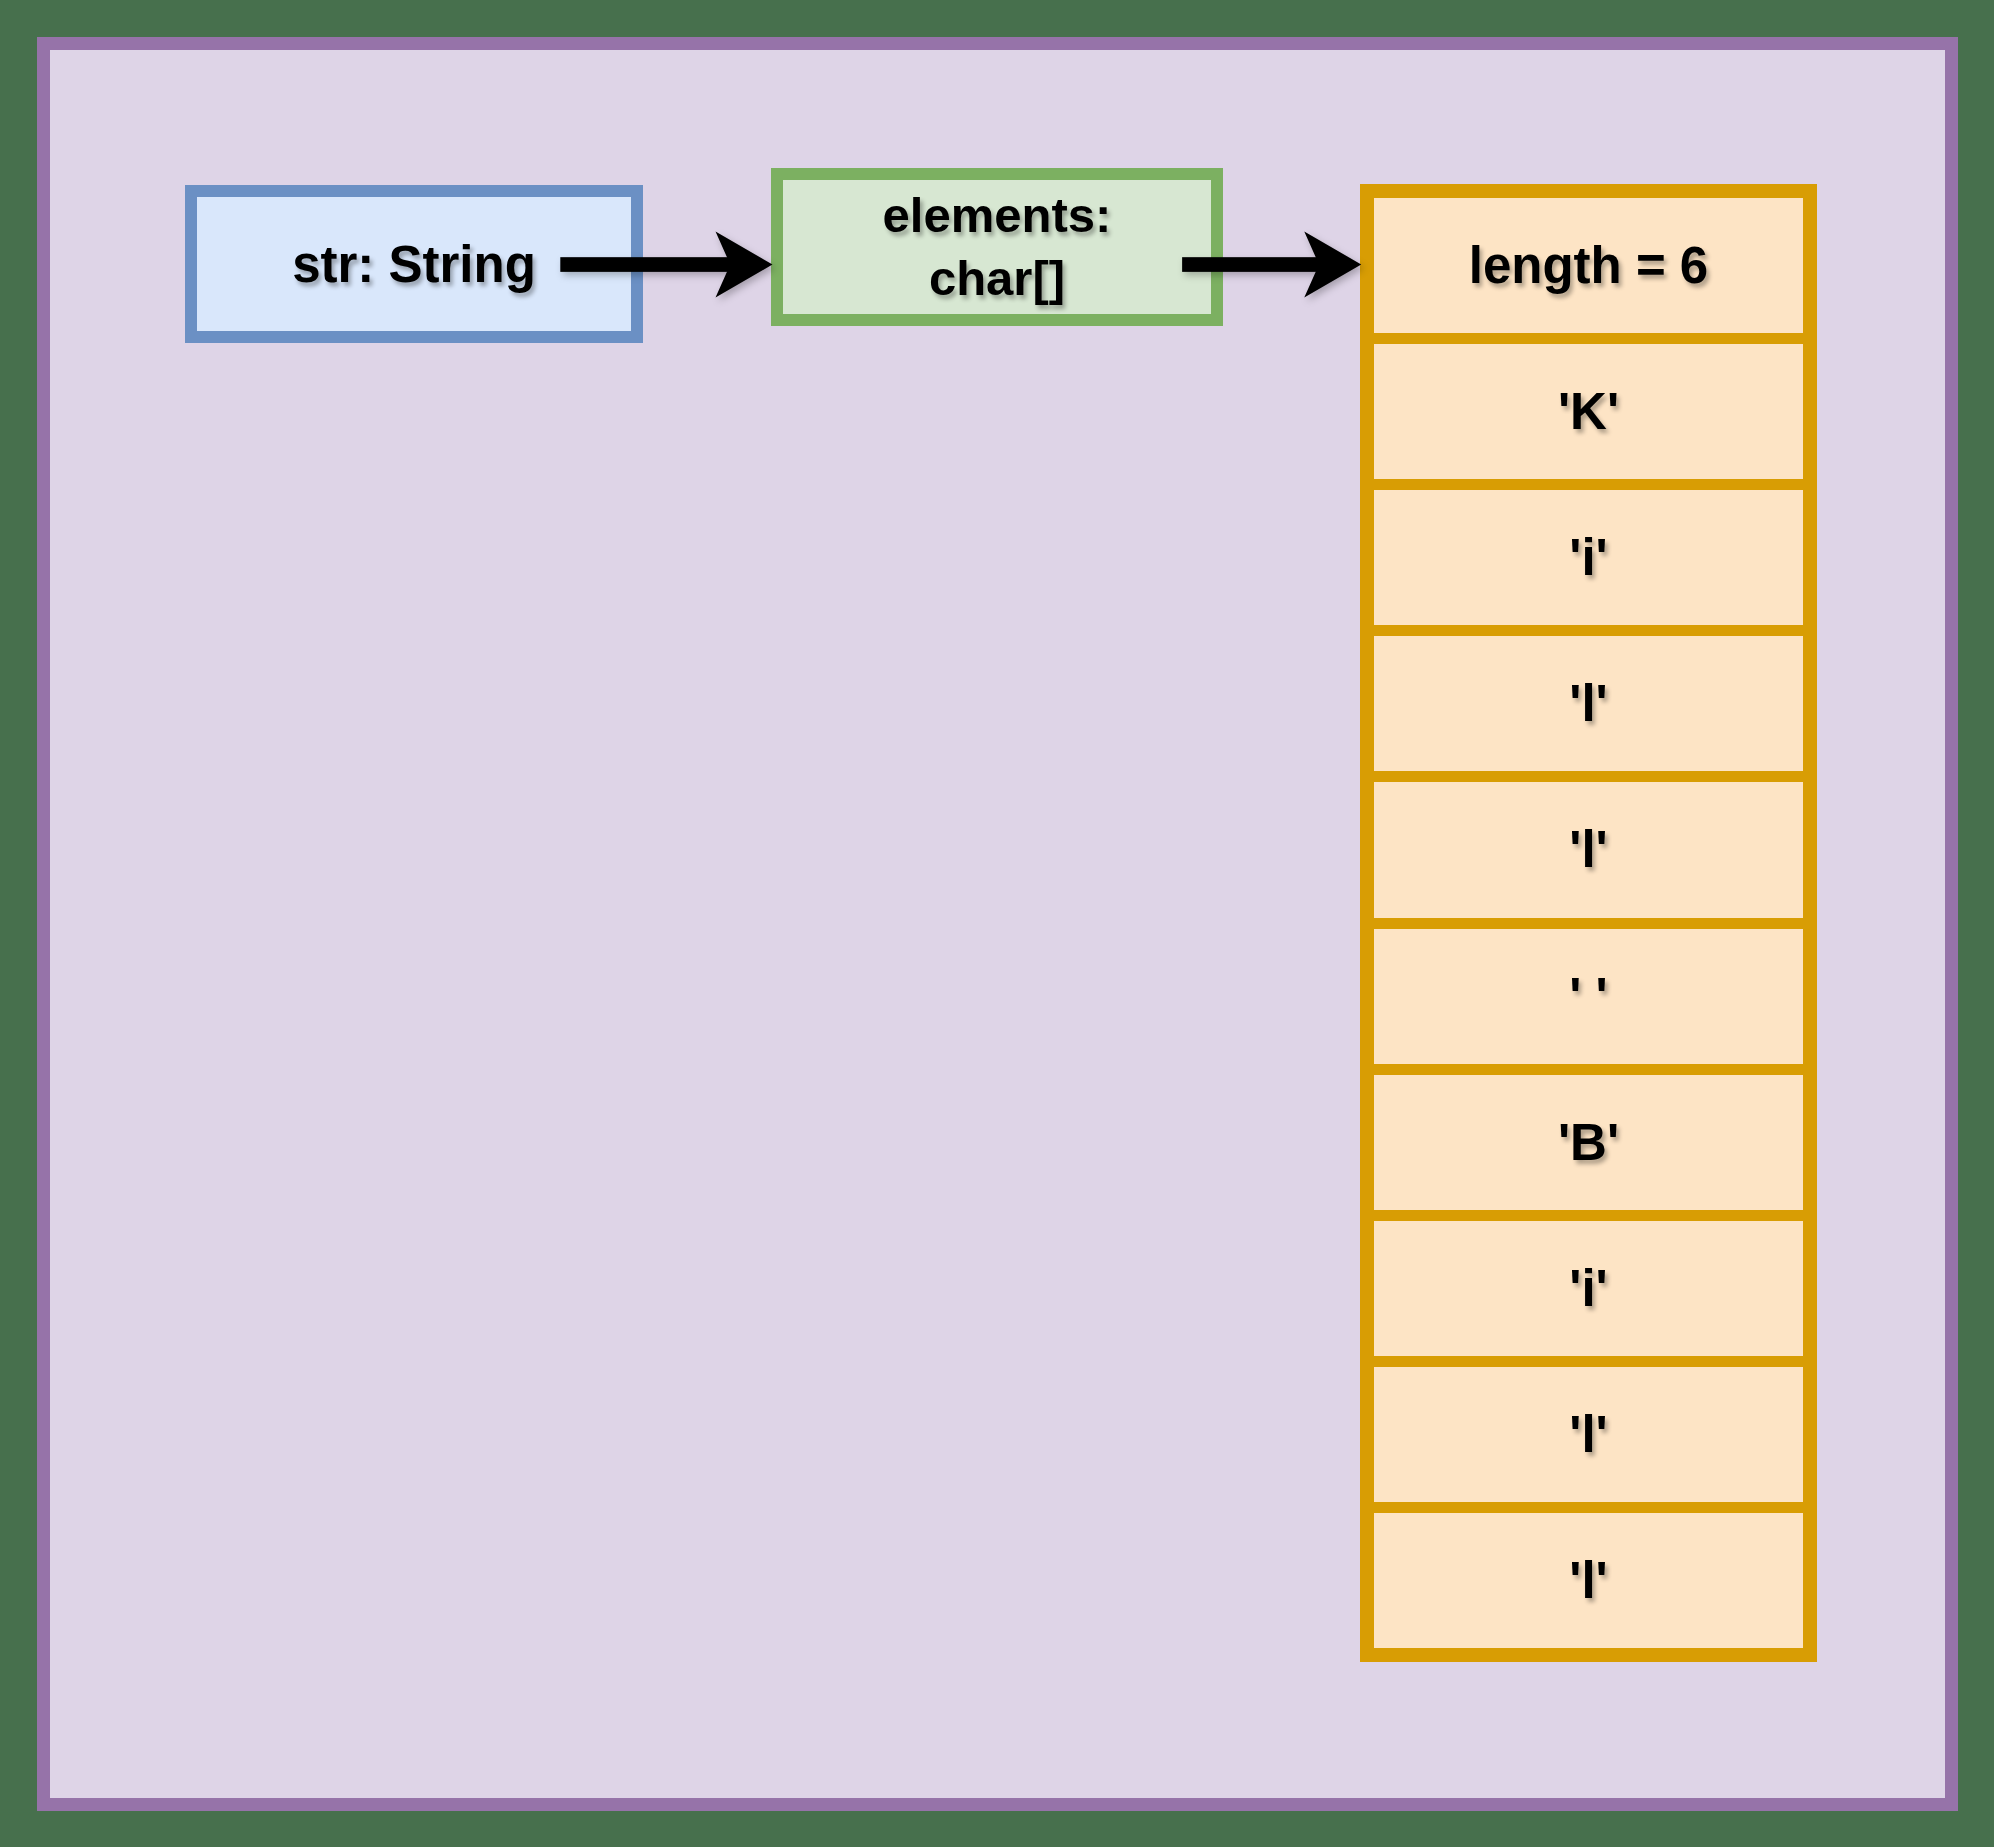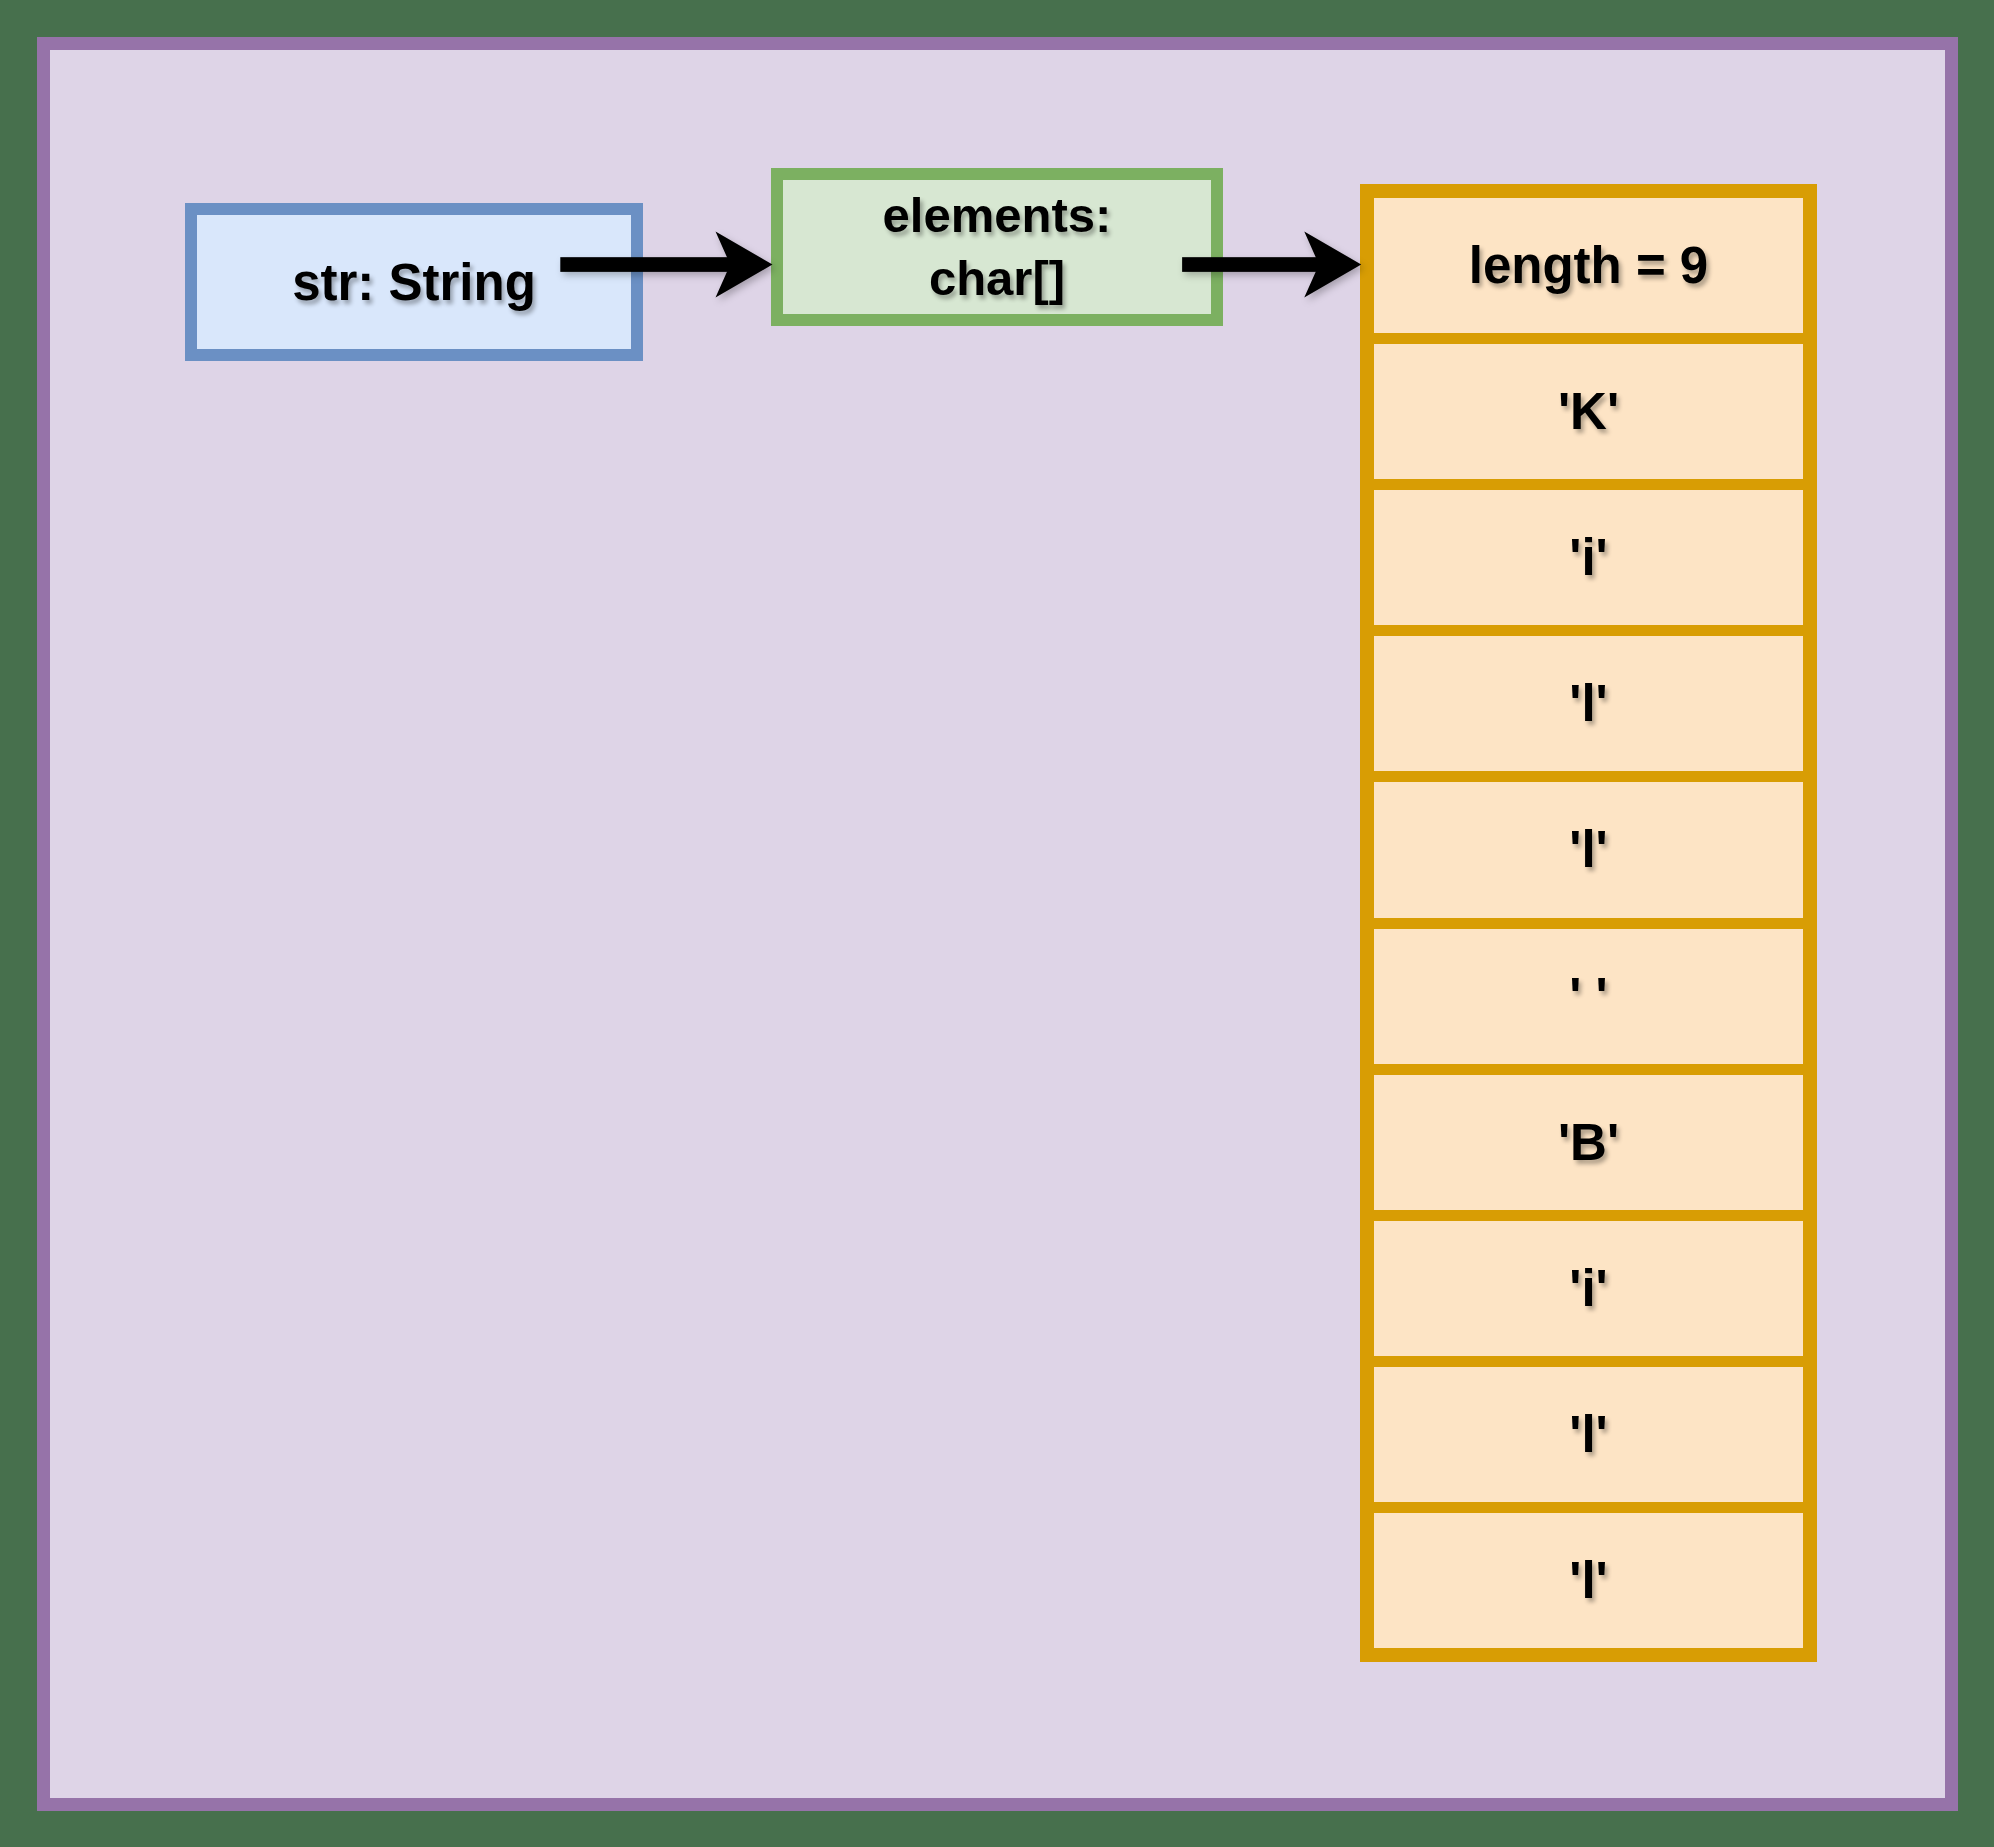--- a/index.html
+++ b/index.html
@@ -32,21 +32,21 @@
     flex-direction: column;
     align-items: center;
     justify-content: center;
     font-weight: bold;
     color: #000;
     text-align: center;
     text-shadow: 2.8px 3.7px 4.6px rgba(0,0,0,0.30);
   }
   .str-box {
     left: 185px;
-    top: 203px;
+    top: 185px;
     width: 458px;
     height: 158px;
     background: #d9e7fb;
     border: 12px solid #6b90c4;
     font-size: 51px;
   }
   .elements-box {
     left: 771px;
     top: 168px;
     width: 452px;
@@ -101,21 +101,21 @@
   <div class="box str-box">
     <span>str: String</span>
   </div>
 
   <div class="box elements-box">
     <span>elements:</span>
     <span>char[]</span>
   </div>
 
   <div class="char-array">
-    <div class="cell">length = 9</div>
+    <div class="cell">length = 6</div>
   <div class="cell">'K'</div>
       <div class="cell">'i'</div>
       <div class="cell">'l'</div>
       <div class="cell">'l'</div>
       <div class="cell">' '</div>
       <div class="cell">'B'</div>
       <div class="cell">'i'</div>
       <div class="cell">'l'</div>
       <div class="cell">'l'</div>
     </div>

